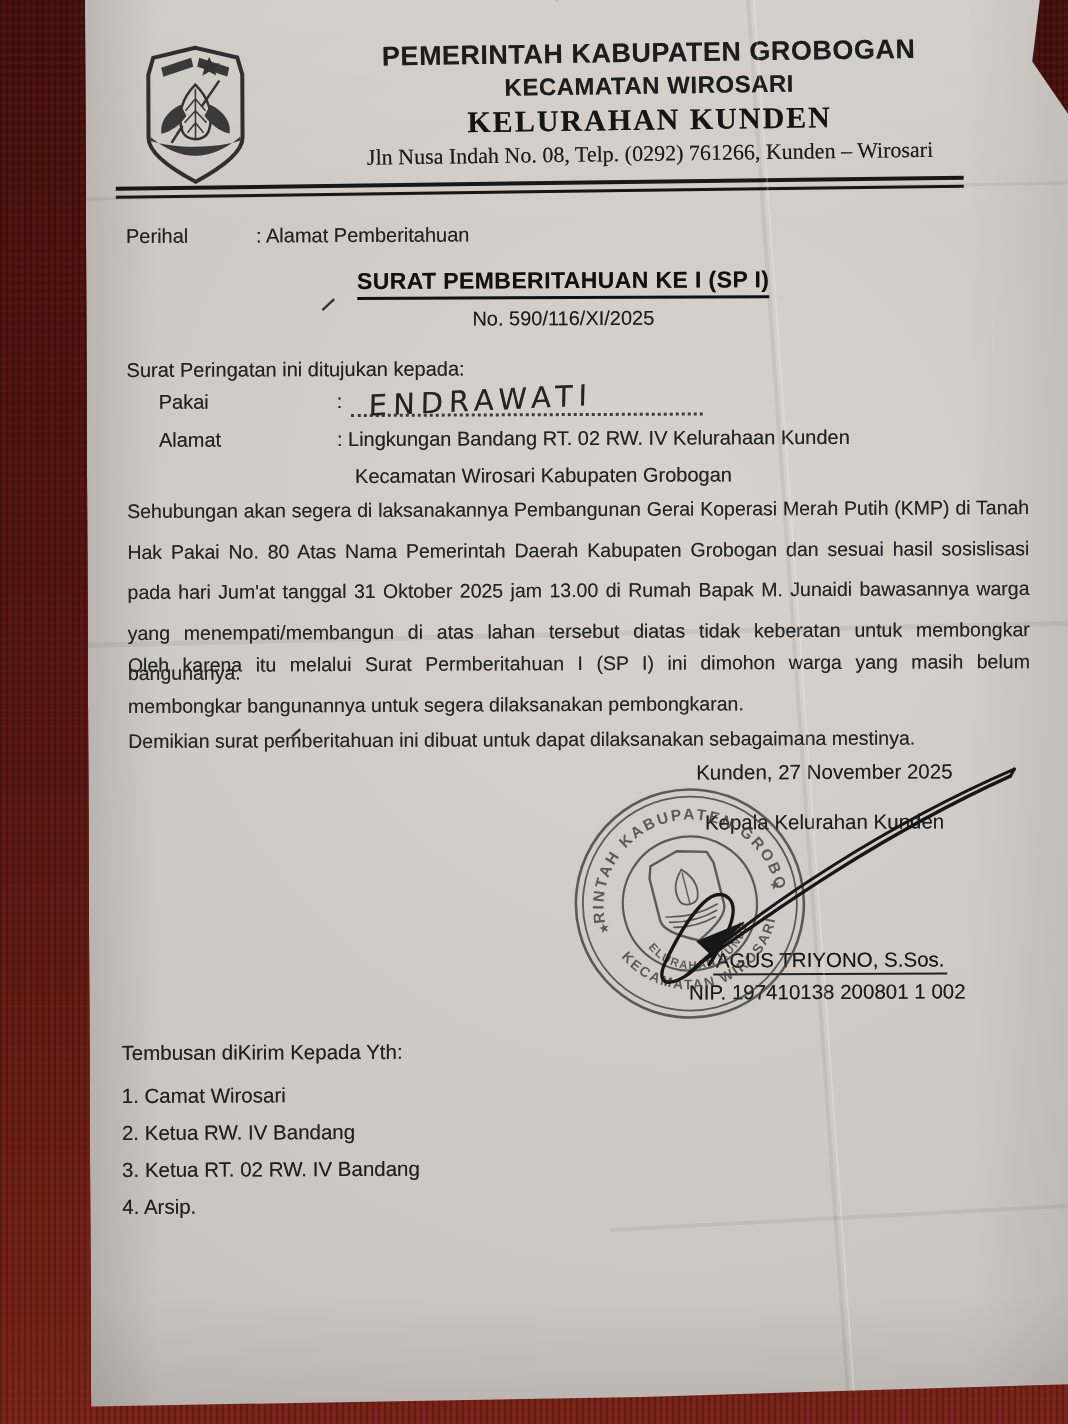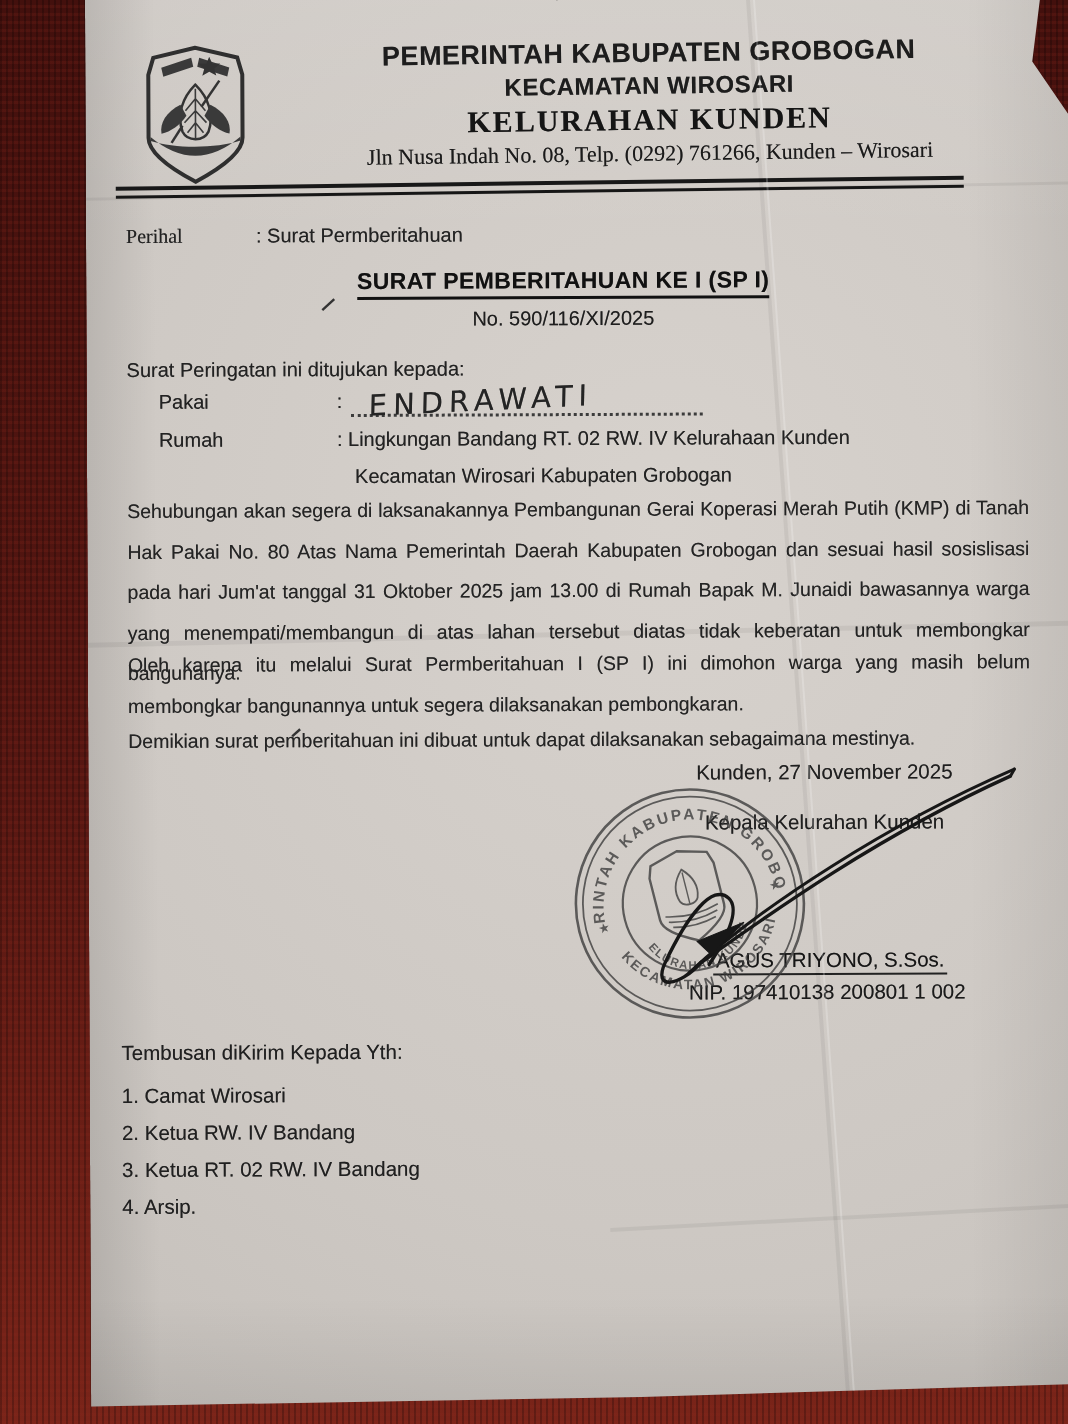--- a/index.html
+++ b/index.html
@@ -28,21 +28,21 @@
   .soft{text-shadow:0 0 .6px rgba(40,40,40,.55);}
   
   .hdr{left:178px;top:52px;width:772px;text-align:center;line-height:1.25;transform:rotate(-0.55deg);}
   .hdr .l1{font-size:27px;font-weight:bold;letter-spacing:.5px;color:#1d1d1d;}
   .hdr .l2{font-size:24px;font-weight:bold;letter-spacing:.5px;color:#1d1d1d;}
   .hdr .l3{font-family:"Liberation Serif",serif;font-size:30px;font-weight:bold;letter-spacing:2px;color:#151515;}
   .hdr .l4{font-family:"Liberation Serif",serif;font-size:22px;color:#1a1a1a;margin-top:2px;}
   .rule{left:30px;top:196px;width:848px;height:5px;border-top:4px solid #181818;border-bottom:3px solid #181818;transform:rotate(-0.5deg);}
   
   .perihal{left:40px;top:238px;display:flex;font-size:20px;color:#222;}
-  .perihal .lab{width:130px;font-family:Liberation Serif, serif;}
+  .perihal .lab{width:130px;}
   .title-wrap{left:0;top:282px;width:954px;text-align:center;}
   .title-wrap .t{display:inline-block;font-size:23px;font-weight:bold;letter-spacing:.4px;color:#111;border-bottom:3px solid #111;padding-bottom:2px;}
   .no{left:0;top:322px;width:954px;text-align:center;font-size:20px;color:#1e1e1e;}
   
   .intro{left:40px;top:372px;font-size:20px;}
   .row-nama{left:72px;top:404px;display:flex;font-size:20px;}
   .row-nama .lab{width:178px;}
   .dotline{display:inline-block;width:352px;height:24px;border-bottom:3px dotted #3c3c3c;position:relative;}
   .hand{position:absolute;left:18px;bottom:-4px;font-family:"DejaVu Sans",sans-serif;font-size:29px;font-weight:500;letter-spacing:6px;color:#242424;transform:rotate(-2.5deg) skewX(-4deg);white-space:nowrap;}
   .row-alamat{left:72px;top:442px;display:flex;font-size:20px;}
@@ -88,38 +88,38 @@
   <div class="abs hdr soft">
     <div class="l1">PEMERINTAH KABUPATEN GROBOGAN</div>
     <div class="l2">KECAMATAN WIROSARI</div>
     <div class="l3">KELURAHAN KUNDEN</div>
     <div class="l4">Jln Nusa Indah No. 08, Telp. (0292) 761266, Kunden – Wirosari</div>
   </div>
   <div class="abs rule"></div>
 
   <div class="abs perihal soft">
     <span class="lab">Perihal</span>
-    <span>: Surat Permberitahuan</span>
+    <span>: Alamat Pemberitahuan</span>
   </div>
 
   <div class="abs title-wrap soft">
     <span class="t">SURAT PEMBERITAHUAN KE I (SP I)</span>
   </div>
   <div class="abs no soft">No. 590/116/XI/2025</div>
 
   <div class="abs intro soft">Surat Peringatan ini ditujukan kepada:</div>
   <div class="abs row-nama soft">
     <span class="lab">Pakai</span>
     <span style="margin-right:8px;">:</span>
     <span class="dotline">
       <span class="hand">ENDRAWATI</span>
     </span>
   </div>
   <div class="abs row-alamat soft">
-    <span class="lab">Rumah</span>
+    <span class="lab">Alamat</span>
     <span>: Lingkungan Bandang RT. 02 RW. IV Kelurahaan Kunden</span>
   </div>
   <div class="abs alamat2 soft">Kecamatan Wirosari Kabupaten Grobogan</div>
 
   <div class="abs para p1 soft">Sehubungan akan segera di laksanakannya Pembangunan Gerai Koperasi Merah Putih (KMP) di Tanah Hak Pakai No. 80 Atas Nama Pemerintah Daerah Kabupaten Grobogan dan sesuai hasil sosislisasi pada hari Jum'at tanggal 31 Oktober 2025 jam 13.00 di Rumah Bapak M. Junaidi bawasannya warga yang menempati/membangun di atas lahan tersebut diatas tidak keberatan untuk membongkar bangunanya.</div>
   <div class="abs para p2 soft">Oleh karena itu melalui Surat Permberitahuan I (SP I) ini dimohon warga yang masih belum membongkar bangunannya untuk segera dilaksanakan pembongkaran.</div>
   <div class="abs para p3 soft">Demikian surat pemberitahuan ini dibuat untuk dapat dilaksanakan sebagaimana mestinya.</div>
 
   <div class="abs date soft">Kunden,  27 November  2025</div>
   <div class="abs kepala soft">Kepala Kelurahan Kunden</div>

